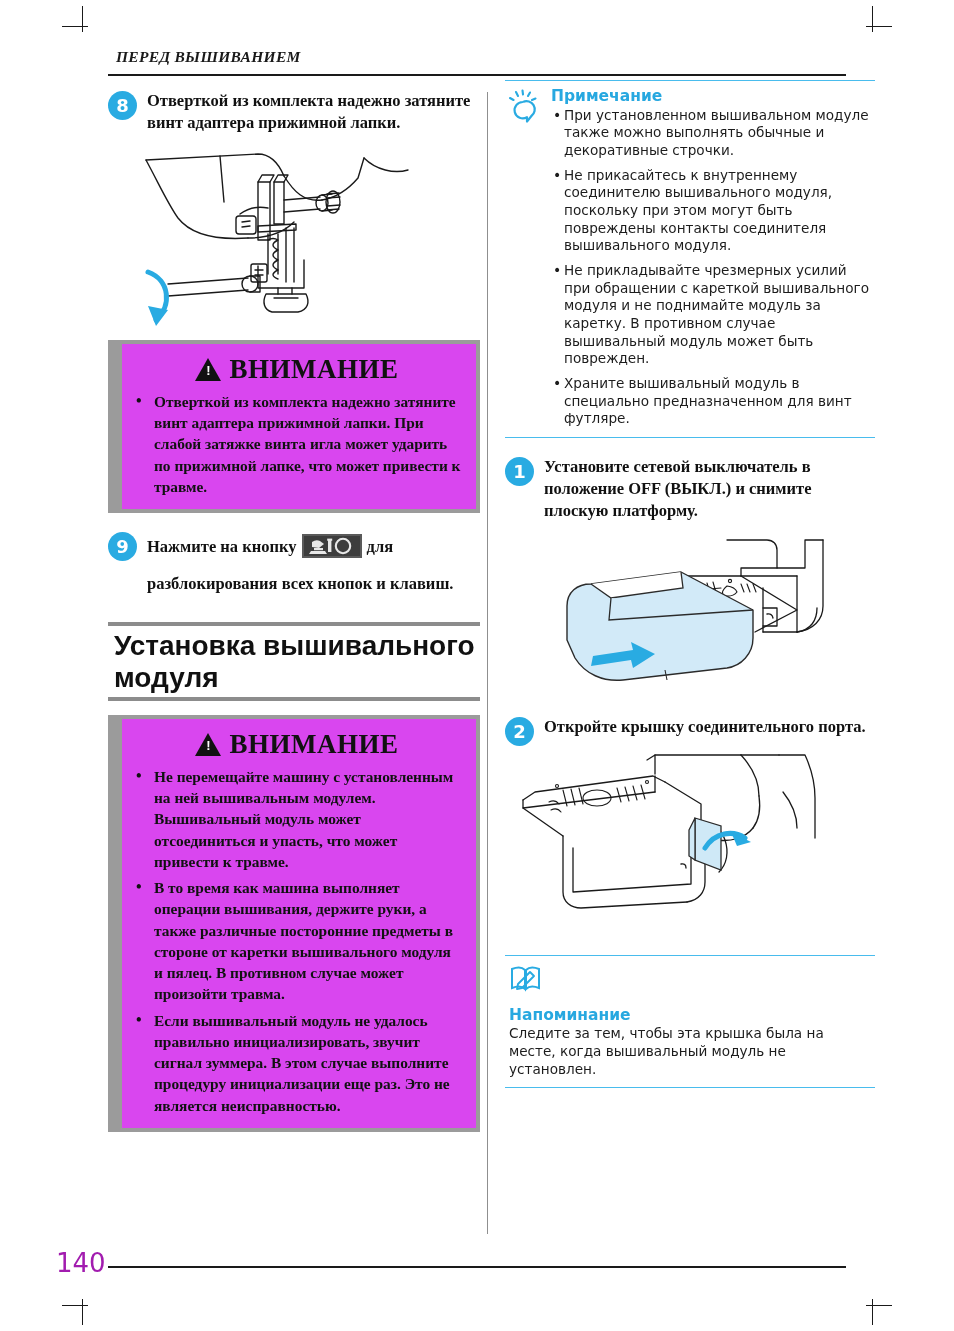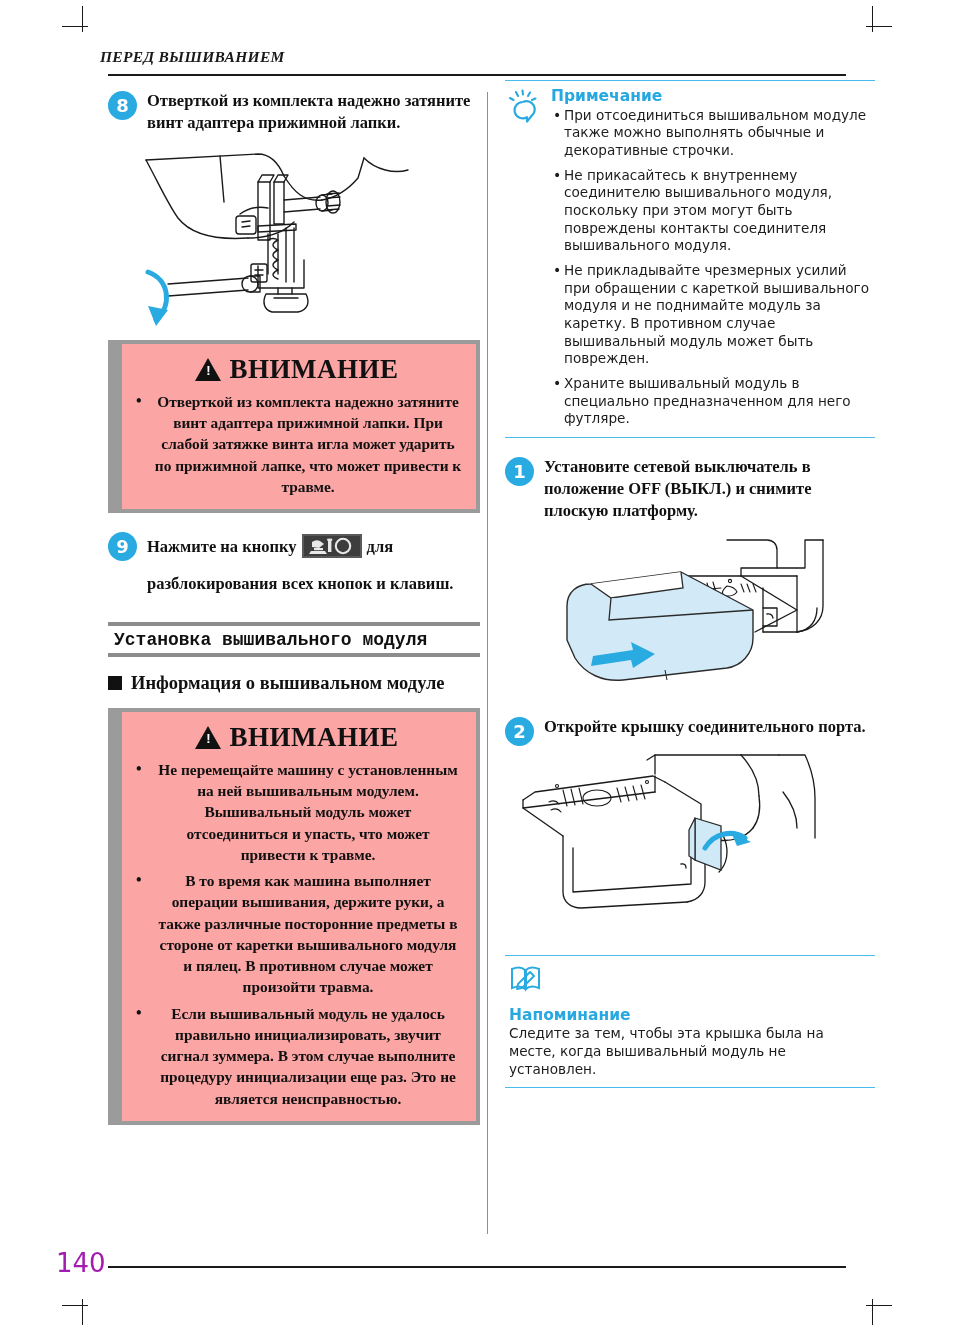--- a/index.html
+++ b/index.html
@@ -20,21 +20,21 @@
   .crop {
     position: absolute;
     background: #1a1a1a;
   }
   .crop.v { width: 1px; height: 26px; }
   .crop.h { height: 1px; width: 26px; }
 
   
   .running-head {
     position: absolute;
-    left: 100px;
+    left: 116px;
     top: 48px;
     font-family: "Liberation Serif", serif;
     font-style: italic;
     font-weight: bold;
     font-size: 15.5px;
     letter-spacing: 0.3px;
     color: #1a1a1a;
   }
   .head-rule {
     position: absolute;
@@ -98,23 +98,22 @@
   }
 
   
   .caution {
     position: relative;
     background: #9b9b9b;
     padding: 4px 4px 4px 14px;
     box-sizing: border-box;
   }
   .caution-inner {
-    background: #fca5a5;
+    background: #d946ef;
     padding: 10px 14px 12px 10px;
-    text-align: center;
   }
   .caution-title {
     display: flex;
     align-items: center;
     justify-content: center;
     gap: 8px;
     margin-bottom: 6px;
   }
   .warn-tri {
     width: 0; height: 0;
@@ -167,23 +166,23 @@
     font-size: 16px;
   }
 
   
   .section-head-wrap { margin-top: 22px; }
   .section-rule-top {
     height: 4px;
     background: #8c8c8c;
   }
   .section-title {
-    font-family: Liberation Mono, monospace;
-    font-weight: bold;
-    font-size: 18px;
+    font-family: Liberation Sans, sans-serif;
+    font-weight: bold;
+    font-size: 28px;
     color: #111111;
     padding: 4px 0 3px 6px;
   }
   .section-rule-bot {
     height: 4px;
     background: #8c8c8c;
   }
   .subsection {
     display: flex;
     align-items: center;
@@ -395,24 +394,20 @@
         <div>разблокирования всех кнопок и клавиш.</div>
       </div>
     </div>
 
     <div class="section-head-wrap">
       <div class="section-rule-top"></div>
       <div class="section-title">Установка вышивального модуля</div>
       <div class="section-rule-bot"></div>
     </div>
 
-    <div class="subsection">
-      <span class="sq"></span>
-      <span class="subsection-title">Информация о вышивальном модуле</span>
-    </div>
 
     <div class="caution" style="margin-top:14px;">
       <div class="caution-inner">
         <div class="caution-title">
           <span class="warn-tri"></span>
           <span class="caution-word">ВНИМАНИЕ</span>
         </div>
         <ul class="caution-list">
           <li>Не перемещайте машину с установленным на ней вышивальным модулем. Вышивальный модуль может отсоединиться и упасть, что может привести к травме.</li>
           <li>В то время как машина выполняет операции вышивания, держите руки, а также различные посторонние предметы в стороне от каретки вышивального модуля и пялец. В противном случае может произойти травма.</li>
@@ -434,24 +429,24 @@
             <path d="M19 7 L21 3.5"></path>
             <path d="M4.5 11 L1 9"></path>
             <path d="M23 11 L26.5 9.5"></path>
           </g>
           <path d="M14 13 a8.2 8.2 0 1 0 4 15.2 l0 4.4 l4.4 -5.6 a8.2 8.2 0 0 0 -8.4 -14" fill="none" stroke="#29abe2" stroke-width="2.2" stroke-linejoin="round"></path>
         </svg>
       </div>
       <div class="info-body">
         <div class="info-title">Примечание</div>
         <ul class="info-list">
-          <li>При отсоединиться вышивальном модуле также можно выполнять обычные и декоративные строчки.</li>
+          <li>При установленном вышивальном модуле также можно выполнять обычные и декоративные строчки.</li>
           <li>Не прикасайтесь к внутреннему соединителю вышивального модуля, поскольку при этом могут быть повреждены контакты соединителя вышивального модуля.</li>
           <li>Не прикладывайте чрезмерных усилий при обращении с кареткой вышивального модуля и не поднимайте модуль за каретку. В противном случае вышивальный модуль может быть поврежден.</li>
-          <li>Храните вышивальный модуль в специально предназначенном для него футляре.</li>
+          <li>Храните вышивальный модуль в специально предназначенном для винт футляре.</li>
         </ul>
       </div>
     </div>
 
     <div class="step" style="margin-top:18px;">
       <div class="step-num">1</div>
       <div class="step-text">Установите сетевой выключатель в положение OFF (ВЫКЛ.) и снимите плоскую платформу.</div>
     </div>
 
     <div class="figure" style="margin-top:6px;">

